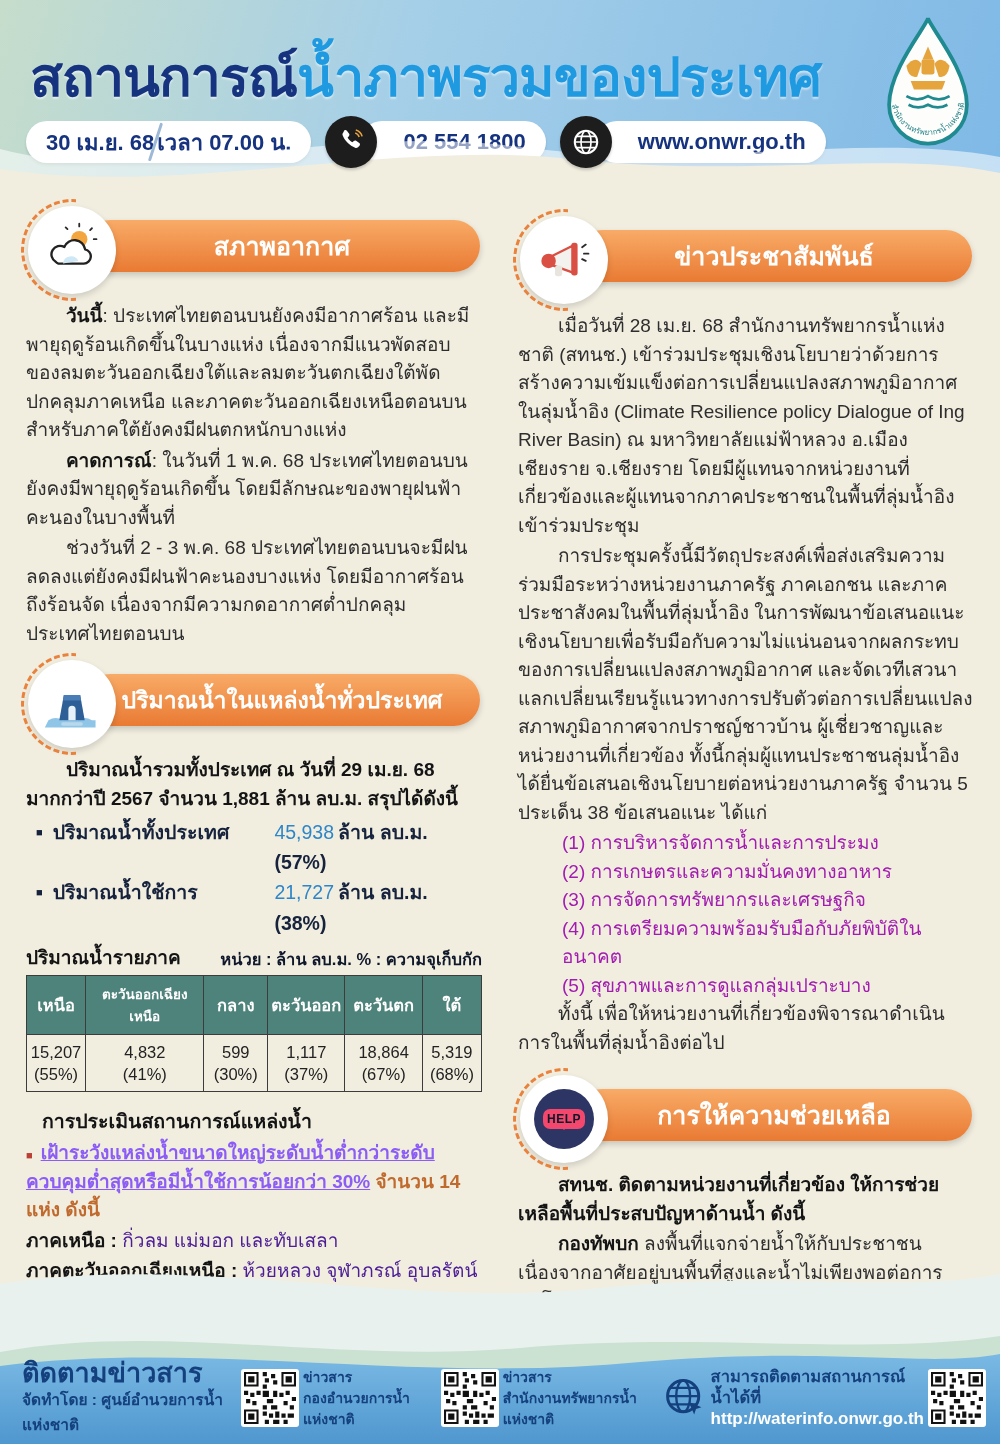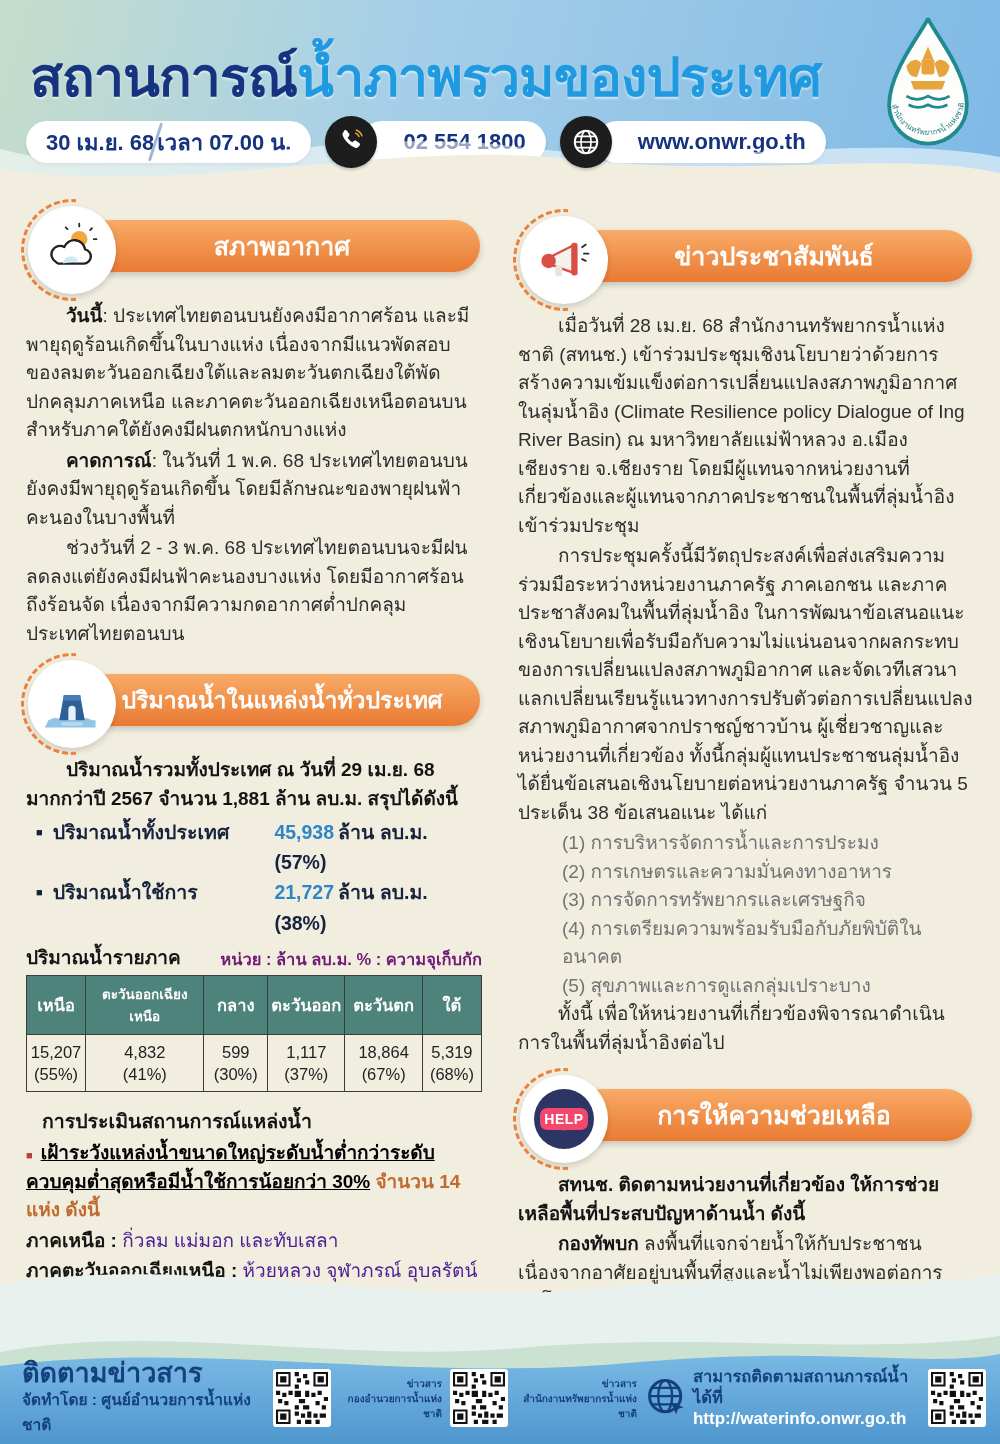--- a/index.html
+++ b/index.html
@@ -45,64 +45,64 @@
 
   p.body{ font-size:19px; line-height:1.5; color:#2e2e2e; margin-bottom:2px; }
   .ind{ text-indent:2.1em; }
   b.dk{ color:#141414; }
 
   .wv-list{ list-style:none; margin:4px 0 2px 10px; }
   .wv-list li{ font-size:19.5px; font-weight:bold; color:#17233d; display:flex; gap:10px;
                line-height:1.55; align-items:baseline; }
   .sq{ font-size:11px; color:#17233d; transform:translateY(-3px); }
   .wv-label{ width:215px; }
-  .blue-num{ color:#2e86c8; font-weight:bold; margin-right:4px; }
+  .blue-num{ color:#2e86c8; font-weight:normal; margin-right:4px; }
 
   .tbl-cap{ display:flex; justify-content:space-between; align-items:flex-end; margin-top:4px; }
   .tbl-cap .l{ font-size:19px; font-weight:bold; color:#141414; }
-  .tbl-cap .r{ font-size:16.5px; font-weight:bold; color:#701a75; }
+  .tbl-cap .r{ font-size:16.5px; font-weight:bold; color:#0f172a; }
   table.wt{ width:100%; border-collapse:collapse; margin-top:3px; }
   table.wt th{ background:#4e837b; color:#fff; font-size:16.5px; font-weight:bold;
                border:1.6px solid #3c3c3c; padding:7px 2px; }
   table.wt th.small{ font-size:13.5px; }
   table.wt td{ border:1.6px solid #3c3c3c; text-align:center; padding:6px 2px;
                font-size:16.5px; color:#222; background:#f1eee0; }
   table.wt td span{ display:block; line-height:1.35; }
 
   .assess-h{ font-size:19.5px; font-weight:bold; color:#141414; margin:14px 0 2px 16px; }
   .a-line{ font-size:19px; line-height:1.5; margin-bottom:2px; }
-  .a-red{ color:#000000; font-weight:bold; text-decoration:underline; }
+  .a-red{ color:#8b5cf6; font-weight:bold; text-decoration:underline; }
   .a-red-rest{ color:#c06a2e; font-weight:bold; }
   .a-gold{ color:#ab8a1c; font-weight:bold; text-decoration:underline; }
   .a-gold-rest{ color:#ab8a1c; font-weight:bold; }
   .r-label{ font-weight:bold; color:#141414; }
   .r-val{ color:#4c1d95; }
   .sqr{ color:#bb3f35; font-size:11px; margin-right:8px; }
   .sqg{ color:#ab8a1c; font-size:11px; margin-right:8px; }
 
   .pr-items{ list-style:none; margin:0 0 0 44px; }
-  .pr-items li{ font-size:19px; line-height:1.5; color:#737373; }
+  .pr-items li{ font-size:19px; line-height:1.5; color:#a21caf; }
 
   .help-badge{ width:60px; height:60px; border-radius:50%; background:#2c3563; position:relative;
                display:flex; align-items:center; justify-content:center; }
-  .help-bub{ background:#f3476d; color:#ffffff; font-weight:bold; font-size:14px; padding:3px 4px;
+  .help-bub{ background:#f3476d; color:#0f172a; font-weight:bold; font-size:12px; padding:3px 4px;
              border-radius:7px; position:relative; letter-spacing:.5px;}
   .help-bub::after{ content:''; position:absolute; left:50%; bottom:-7px; margin-left:-6px;
                     border:6px solid transparent; border-top-color:#f3476d; }
 
   
   .footzone{ position:absolute; left:0; bottom:0; width:100%; height:200px; pointer-events:none; }
   .footzone svg.waves{ position:absolute; inset:0; width:100%; height:100%; }
   .footrow{ position:absolute; left:0; bottom:0; width:100%; height:86px; display:flex;
             align-items:center; gap:4px; padding:0 14px 6px 22px; }
   .f-title{ font-size:27px; font-weight:bold; color:#14407e; line-height:1.05; }
   .f-sub{ font-size:15.5px; font-weight:bold; color:#14407e; }
   .qr{ width:58px; height:58px; background:#fff; padding:3px; border-radius:3px; flex:0 0 auto; }
   .qr svg{ width:100%; height:100%; }
-  .qlab{ font-size:10px; font-weight:bold; color:#14407e; line-height:1.5;text-align:right; }
+  .qlab{ font-size:14px; font-weight:bold; color:#14407e; line-height:1.5; }
   .fglobe{ width:44px; height:44px; flex:0 0 auto; }
   .f-link1{ font-size:16.5px; font-weight:bold; color:#14407e; line-height:1.3; }
   .f-link2{ font-size:17px; font-weight:bold; color:#ffffff; line-height:1.3; }
   .grow{ flex:1; }
 </style>
 </head>
 <body>
 
 <svg width="0" height="0" style="position:absolute">
   <defs>

